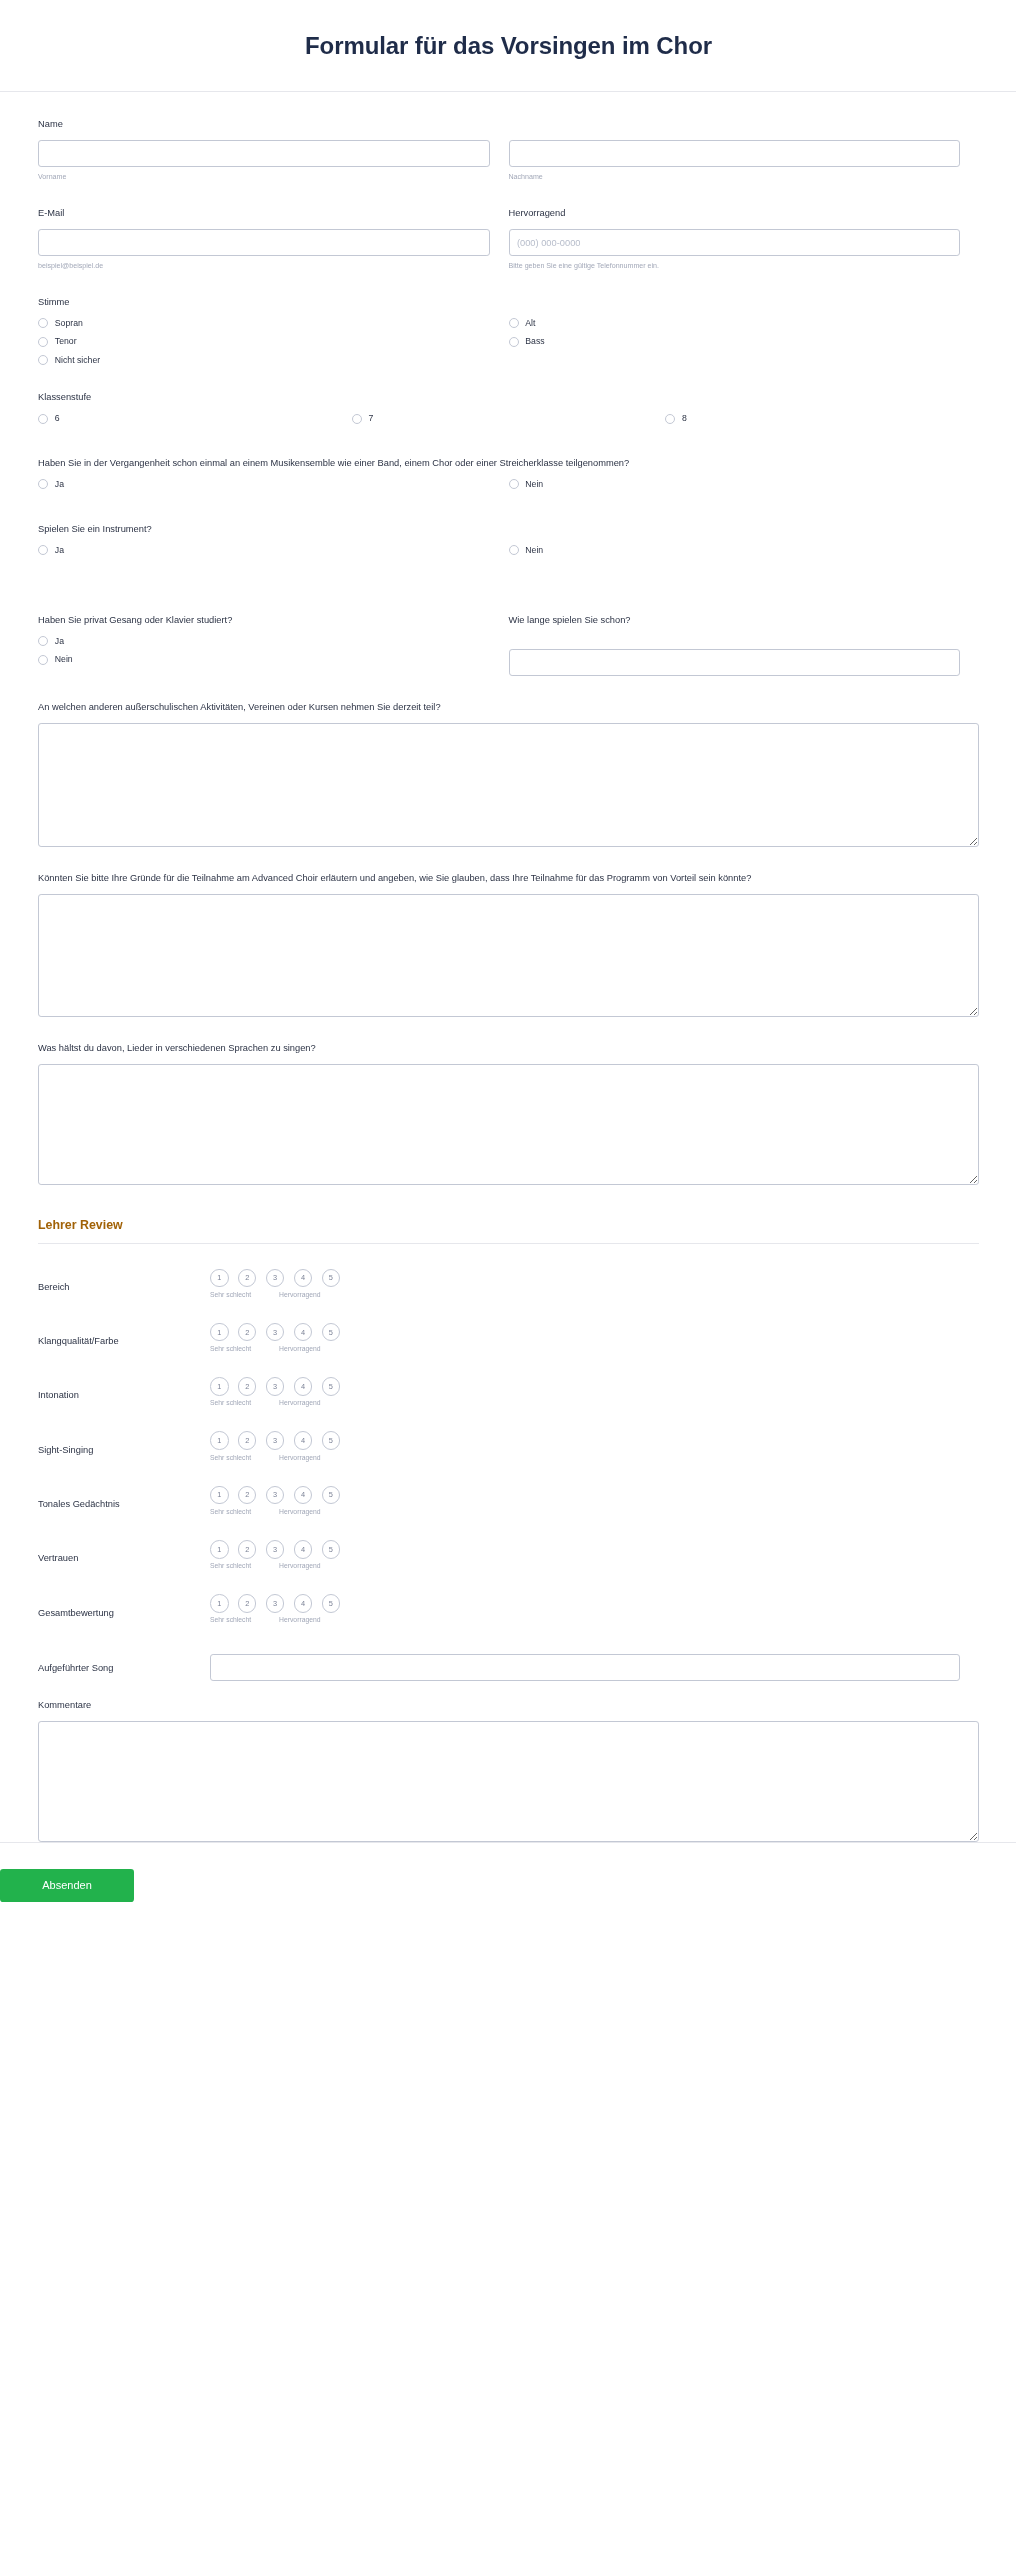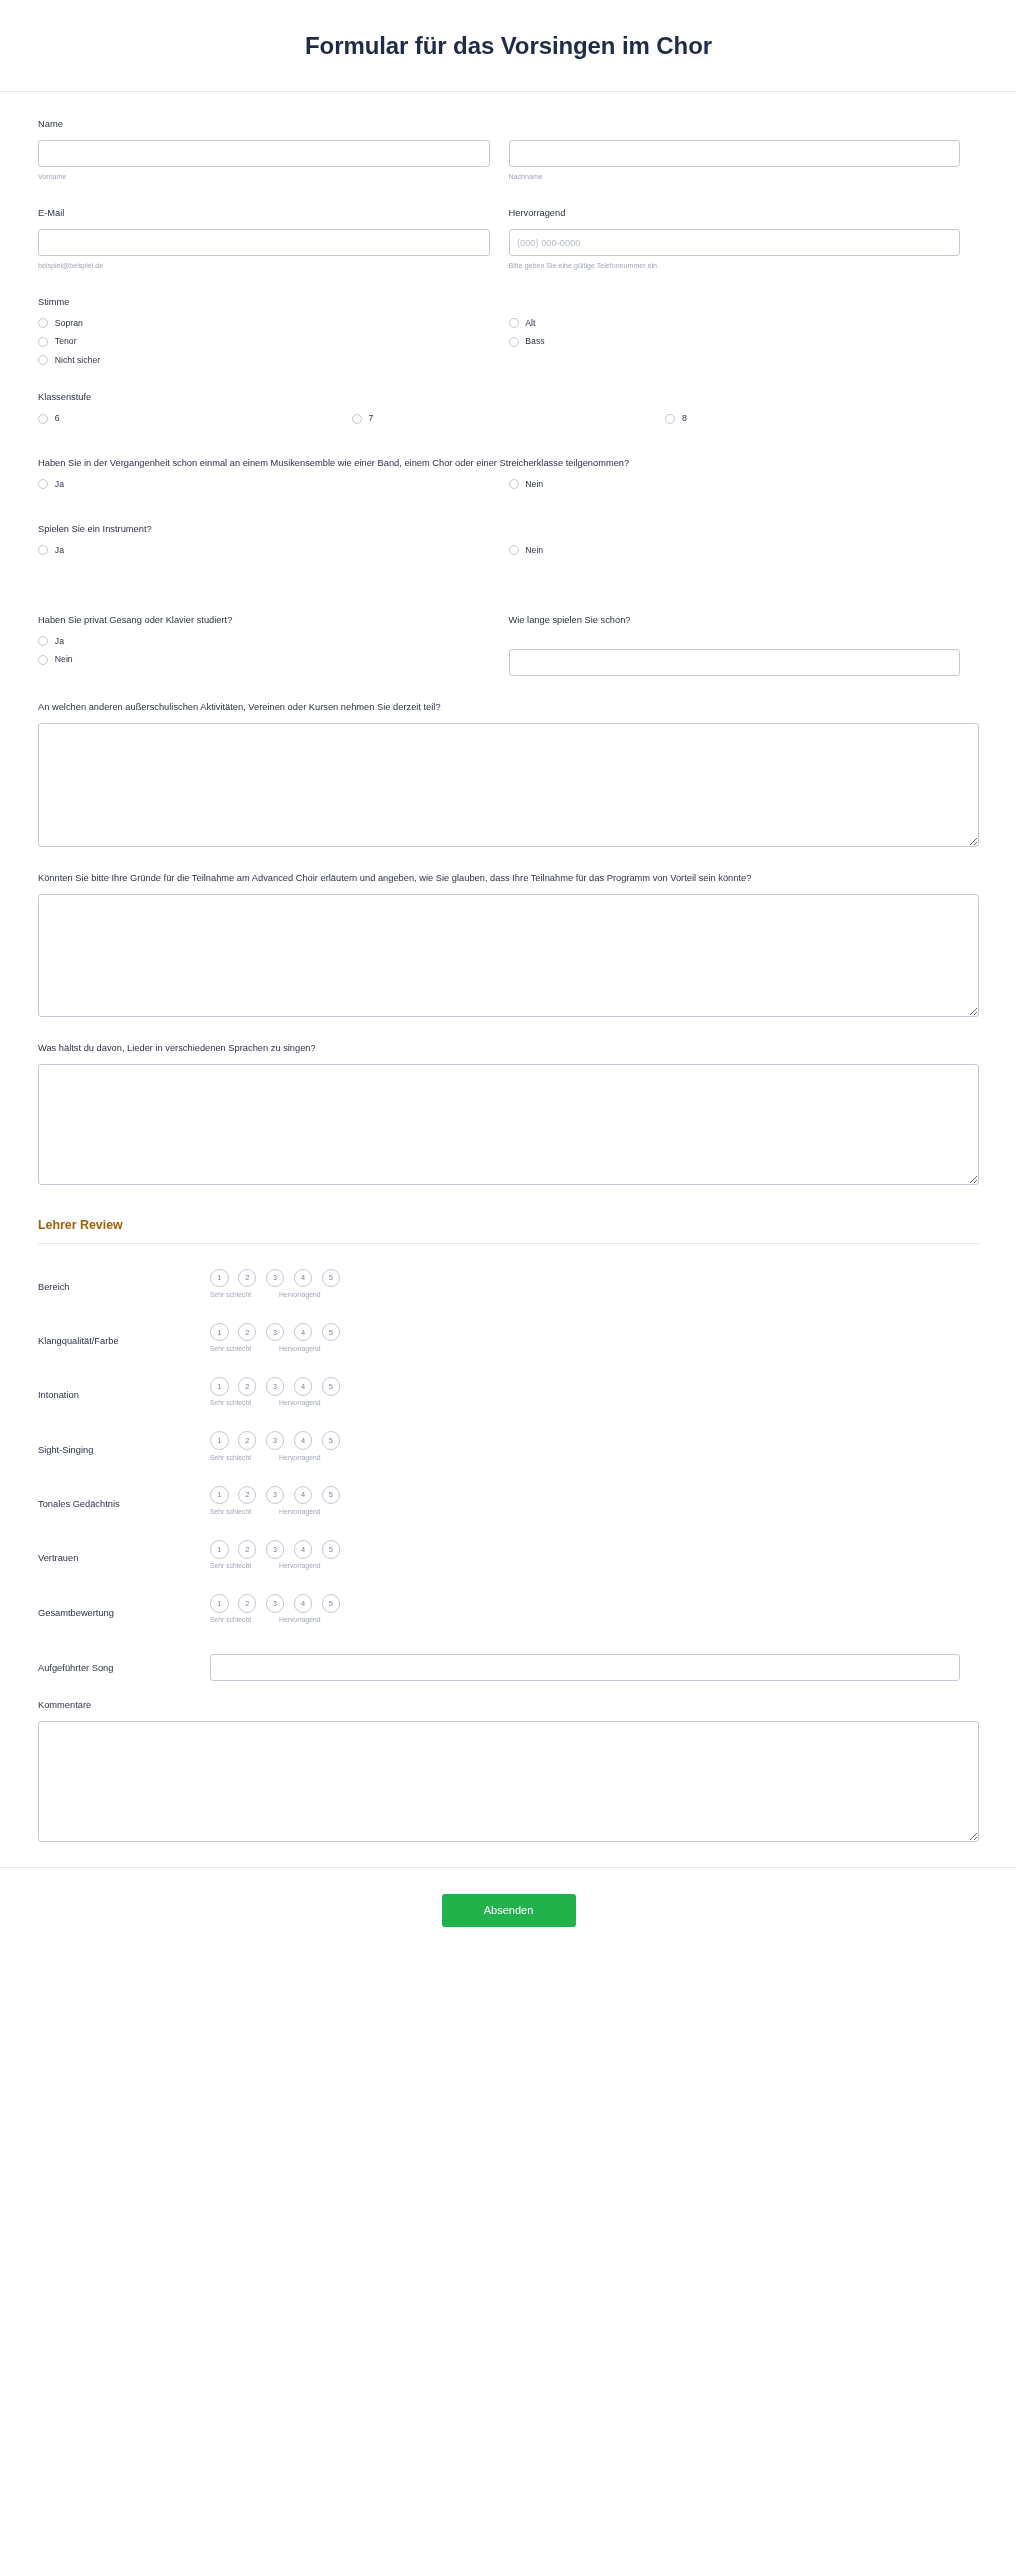--- a/index.html
+++ b/index.html
@@ -192,25 +192,24 @@
   .inline-label {
     width: 172px;
     min-width: 172px;
     font-size: 9.3px;
     color: #2c3345;
   }
   .inline-input-wrap { flex: 1; padding-right: 18.6px; }
 
   
   .form-footer {
-    margin-top: 25px;
     border-top: 0.6px solid #e6e7ec;
     padding: 26px 0 27px 0;
     display: flex;
-    justify-content: center;
+    justify-content: flex-start;
   }
   .submit-btn {
     background: #22b24c;
     color: #ffffff;
     border: none;
     border-radius: 3.1px;
     font-family: "Liberation Sans", "DejaVu Sans", sans-serif;
     font-size: 11px;
     width: 134px;
     height: 33px;

